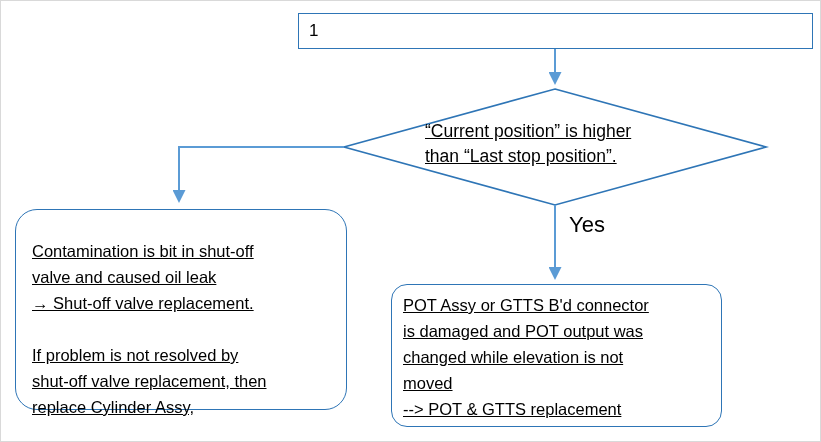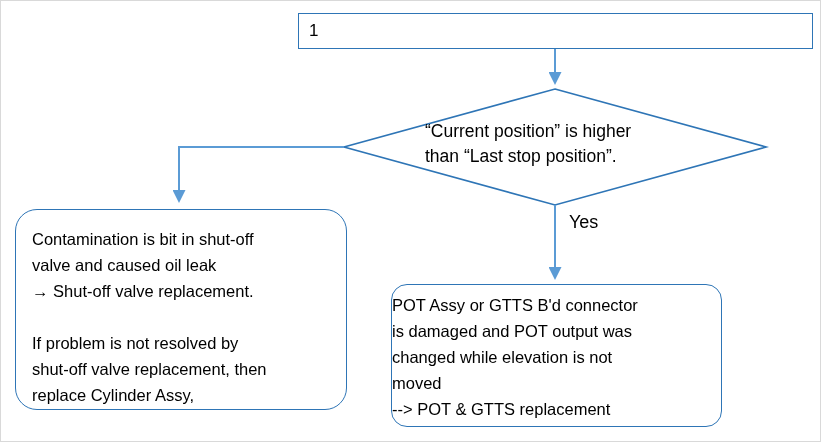--- a/index.html
+++ b/index.html
@@ -35,57 +35,57 @@
     left: 297px; top: 12px;
     width: 515px; height: 36px;
     background: #ffffff;
     border: 1.6px solid #2e75b6;
     display: flex;
     align-items: center;
     padding: 0 10px;
     font-size: 17px;
   }
   .step-number { margin-right: 22px; }
-  .multiline { white-space: pre-line; }
+  .multiline { white-space: pre-line; text-decoration: underline; }
   .decision-label {
     position: absolute;
     left: 424px; top: 118px;
     width: 310px;
     font-size: 17.5px;
     line-height: 25px;
   }
   .no-label {
     position: absolute;
     left: 293px; top: 149px;
     font-size: 17.5px;
     line-height: 24px;
   }
   .yes-label {
     position: absolute;
     left: 568px; top: 211px;
-    font-size: 18px;
+    font-size: 22px;
   }
   .result-box {
     position: absolute;
     background: #ffffff;
     border: 1.6px solid #2e75b6;
     font-size: 16.5px;
     line-height: 26px;
   }
   .left-result {
     left: 14px; top: 208px;
     width: 332px; height: 201px;
     border-radius: 22px;
-    padding: 16px 16px;
+    padding: 28px 16px;
   }
   .right-result {
     left: 390px; top: 283px;
     width: 331px; height: 143px;
     border-radius: 16px;
-    padding: 7px 0;
+    padding: 7px 11px;
   }
 </style>
 </head>
 <body>
 
 <div class="canvas">
 
   <svg class="connectors" width="821" height="442">
     <defs>
       <marker id="arrowhead" viewBox="0 0 10 10" refX="8.5" refY="5" markerWidth="6.5" markerHeight="6.5" orient="auto-start-reverse">

